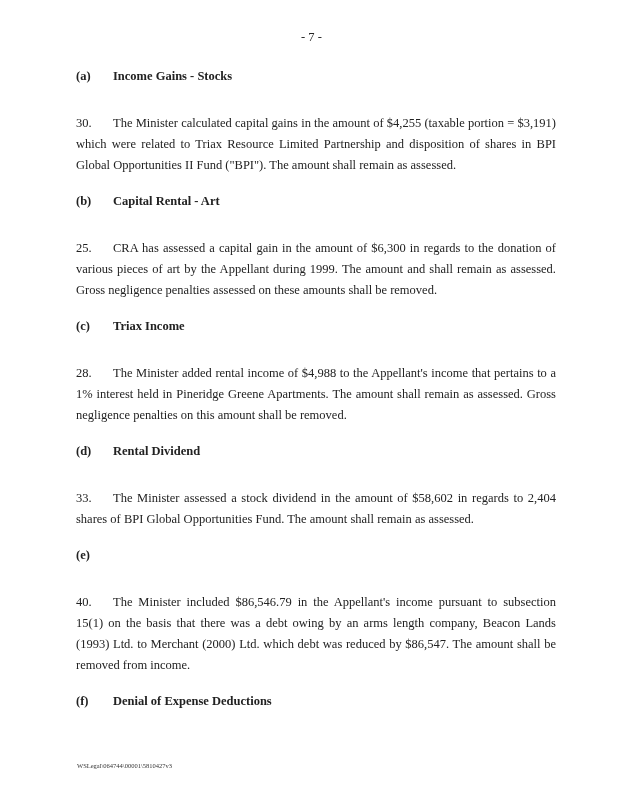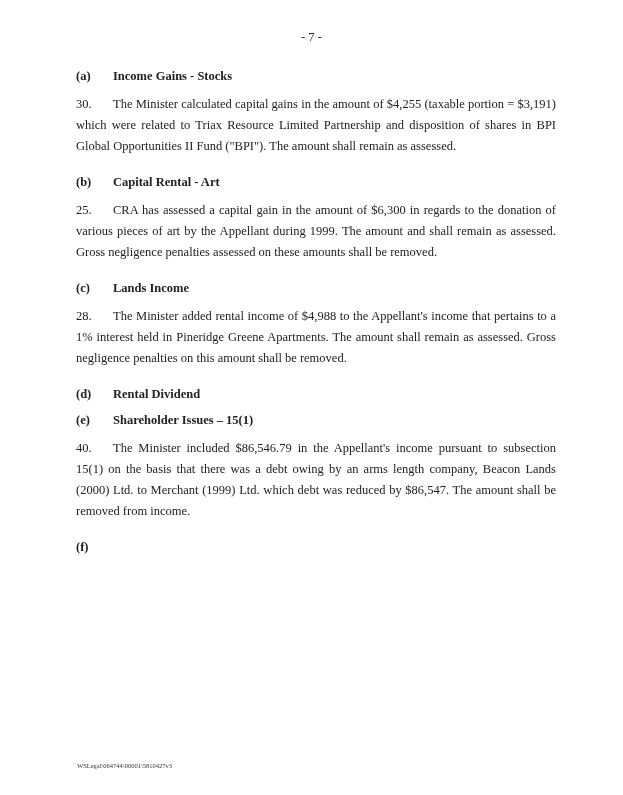--- a/index.html
+++ b/index.html
@@ -16,21 +16,21 @@
     }
     .heading {
       display: flex; font-weight: bold; font-size: 12.5px; line-height: 16px;
       margin-bottom: 10px;
     }
     .heading .lbl { width: 37px; flex: none; }
     .para {
       font-size: 12.5px; line-height: 21px; text-align: justify;
       text-align-last: left; margin-bottom: 17px;
     }
-    .para .num { display: inline-block; width: 37px; }
+    .para .num { display: inline-block; width: 37px; margin-top: 19px; }
     .section { margin: 0; }
     .footer {
       position: absolute; top: 762px; left: 77px; font-size: 6.5px; color: #333;
     }
   </style>
 </head>
 <body>
 
 <div class="page-number">- 7 -</div>
 
@@ -47,40 +47,41 @@
     <div class="heading">
       <span class="lbl">(b)</span>
       <span>Capital Rental - Art</span>
     </div>
     <div class="para"><span class="num">25.</span><span>CRA has assessed a capital gain in the amount of $6,300 in regards to the donation of various pieces of art by the Appellant during 1999.  The amount and shall remain as assessed. Gross negligence penalties assessed on these amounts shall be removed.</span></div>
   </div>
 
   <div class="section">
     <div class="heading">
       <span class="lbl">(c)</span>
-      <span>Lands Income</span>
+      <span>Triax Income</span>
     </div>
     <div class="para"><span class="num">28.</span><span>The Minister added rental income of $4,988 to the Appellant's income that pertains to a 1% interest held in Pineridge Greene Apartments.  The amount shall remain as assessed.  Gross negligence penalties on this amount shall be removed.</span></div>
   </div>
 
   <div class="section">
     <div class="heading">
       <span class="lbl">(d)</span>
       <span>Rental Dividend</span>
     </div>
+    <div class="para"><span class="num">33.</span><span>The Minister assessed a stock dividend in the amount of $58,602 in regards to 2,404 shares of BPI Global Opportunities Fund.  The amount shall remain as assessed.</span></div>
   </div>
 
   <div class="section">
     <div class="heading">
       <span class="lbl">(e)</span>
-      <span>Shareholder Issues – 15(1)</span>
     </div>
-    <div class="para"><span class="num">40.</span><span>The Minister included $86,546.79 in the Appellant's income pursuant to subsection 15(1) on the basis that there was a debt owing by an arms length company, Beacon Lands (2000) Ltd. to Merchant (1999) Ltd. which debt was reduced by $86,547.  The amount shall be removed from income.</span></div>
+    <div class="para"><span class="num">40.</span><span>The Minister included $86,546.79 in the Appellant's income pursuant to subsection 15(1) on the basis that there was a debt owing by an arms length company, Beacon Lands (1993) Ltd. to Merchant (2000) Ltd. which debt was reduced by $86,547.  The amount shall be removed from income.</span></div>
   </div>
 
   <div class="section">
     <div class="heading">
       <span class="lbl">(f)</span>
+      <span>Denial of Expense Deductions</span>
     </div>
   </div>
 </div>
 
 <div class="footer">WSLegal\064744\00001\5810427v3</div>
 
 </body></html>

